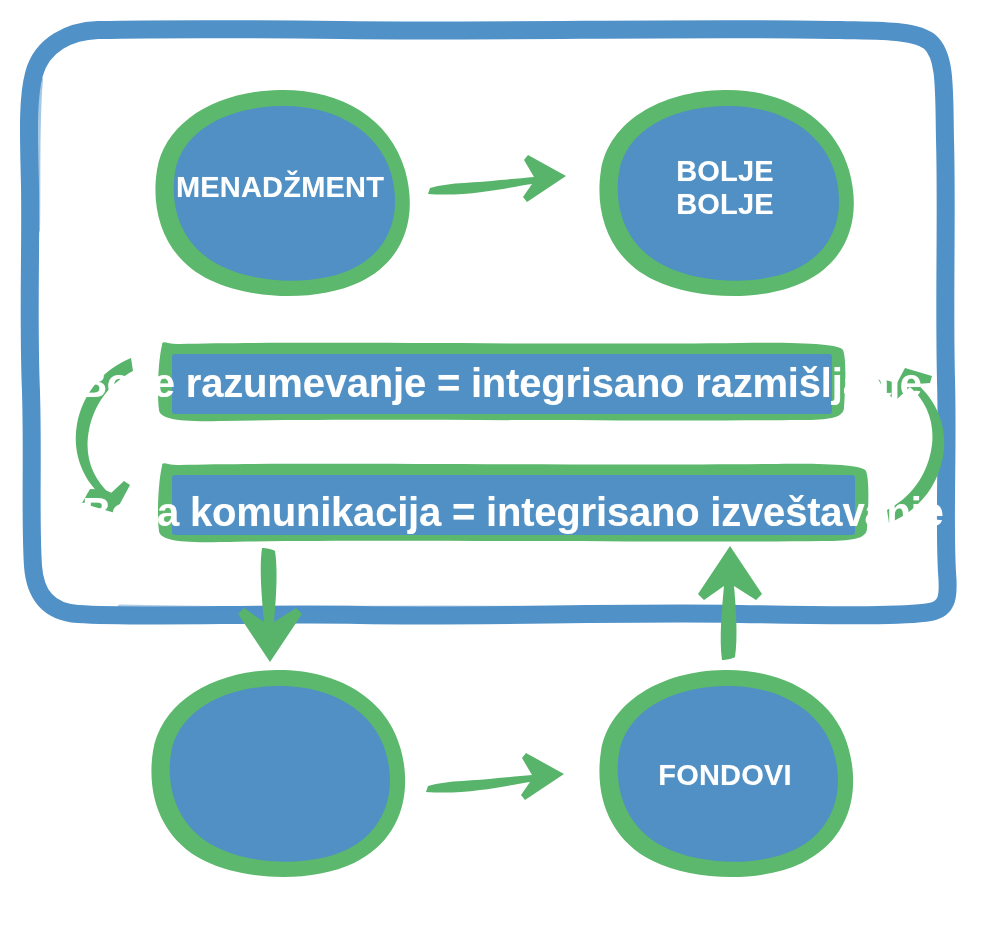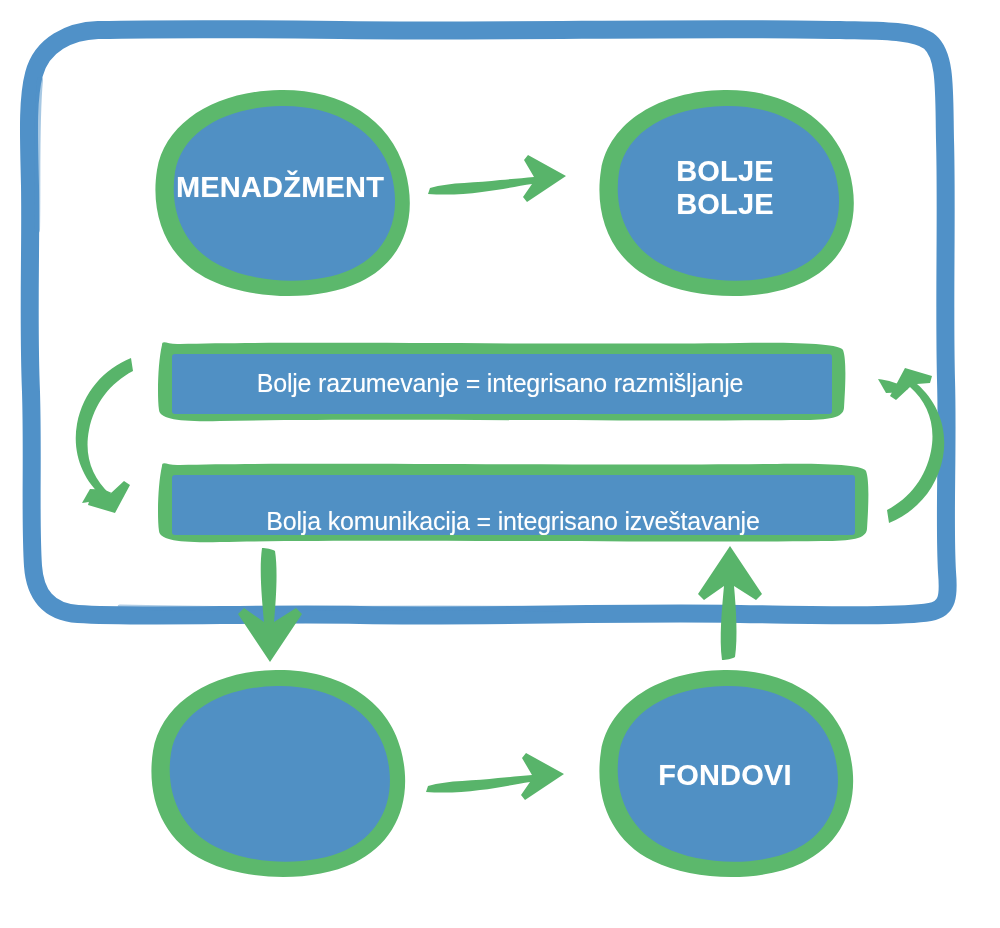--- a/index.html
+++ b/index.html
@@ -37,22 +37,22 @@
     font-weight: 700;
     letter-spacing: 0.2px;
     line-height: 1.12;
     pointer-events: none;
     text-shadow: 0 0 1px rgba(255,255,255,0.35);
   }
   .circle-label {
     font-size: 29px;
   }
   .banner-label {
-    font-size: 25px;
-    font-weight: 400;
+    font-size: 40px;
+    font-weight: 700;
     letter-spacing: -0.2px;
     white-space: nowrap;
   }
   
   #label-management   { left: 155px; top: 95px;  width: 250px; height: 185px; }
   #label-decisions    { left: 600px; top: 95px;  width: 250px; height: 185px; }
   #label-capital      { left: 150px; top: 680px; width: 250px; height: 190px; }
   #label-funds        { left: 600px; top: 680px; width: 250px; height: 190px; text-align: right; }
   
   #label-banner-1 { left: 165px; top: 352px; width: 670px; height: 62px; }

